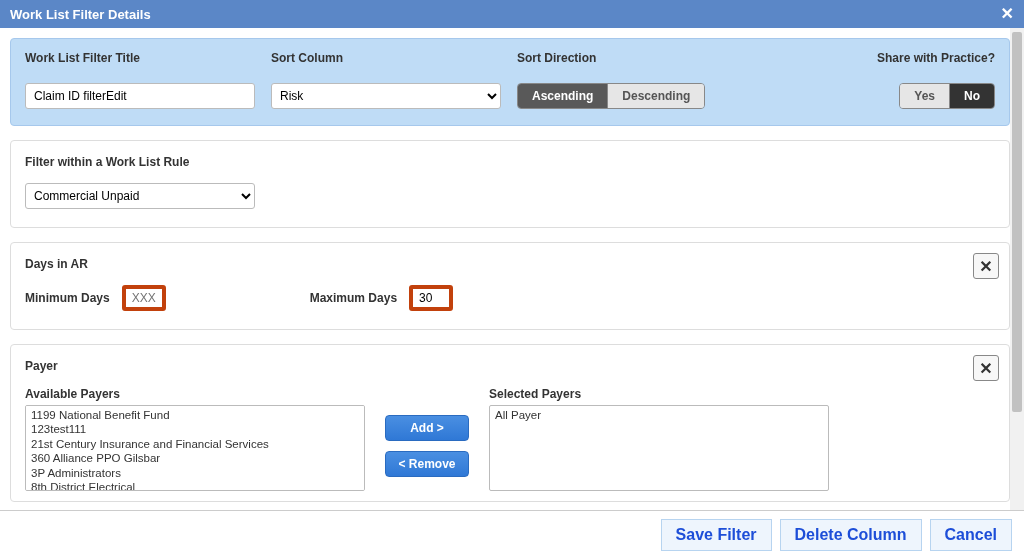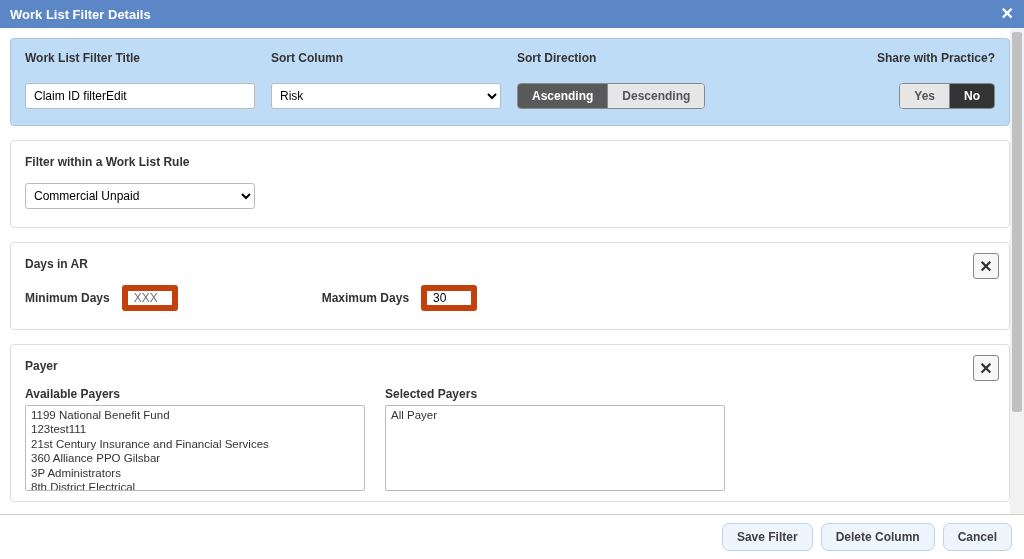--- a/index.html
+++ b/index.html
@@ -20,29 +20,29 @@
   .btn-toggle { border: none; padding: 0 14px; font-size: 12px; font-weight: bold; cursor: pointer; }
   .btn-toggle.active-dark { background: #595959; color: #fff; }
   .btn-toggle.inactive-light { background: #e6e6e6; color: #555; }
   .btn-toggle:not(:last-child) { border-right: 1px solid #888; }
   .btn-toggle.active-dark2 { background: #333; color: #fff; }
   .spacer-flex { flex: 1; }
   .section { margin-top: 14px; border: 1px solid #ddd; border-radius: 4px; background: #fff; padding: 14px 14px 18px; position: relative; }
   .section-title { font-weight: bold; font-size: 12px; color: #333; margin-bottom: 14px; }
   .section .close-btn { position: absolute; top: 10px; right: 10px; width: 26px; height: 26px; border: 1px solid #888; border-radius: 3px; background: #f7f7f7; display: flex; align-items: center; justify-content: center; cursor: pointer; font-size: 16px; font-weight: bold; }
   .row-inline { display: flex; align-items: center; gap: 12px; }
-  .small-input { width: 56px; height: 26px; padding: 2px 6px; border: 6px solid #c2410c; border-radius: 3px; font-size: 12px; }
+  .small-input { width: 44px; height: 26px; padding: 2px 6px; border: 4px solid #c2410c; border-radius: 3px; font-size: 12px; }
   .payer-cols { display: flex; gap: 20px; align-items: flex-start; }
   .list-label { font-weight: bold; font-size: 12px; margin-bottom: 4px; }
   .listbox { border: 1px solid #bbb; border-radius: 2px; height: 86px; width: 340px; overflow-y: scroll; font-size: 11.5px; padding: 2px 4px; line-height: 1.25; background: #fff; }
   .listbox .item { padding: 0 1px; white-space: nowrap; overflow: hidden; text-overflow: ellipsis; }
   .transfer-btns { display: flex; flex-direction: column; gap: 10px; padding-top: 28px; }
   .btn-blue { background: linear-gradient(#4a8fe2, #2f78d6); color: #fff; font-weight: bold; font-size: 12px; border: 1px solid #2a6bc0; border-radius: 4px; height: 26px; width: 84px; cursor: pointer; }
   .footer { border-top: 1px solid #ccc; padding: 8px 12px; display: flex; justify-content: flex-end; gap: 8px; background: #fff; }
-  .btn-footer { background: #eef5fd; border: 1px solid #b7d4f0; color: #404040; font-weight: bold; font-size: 12px; padding: 6px 14px; border-radius: 7px; cursor: pointer; }
+  .btn-footer { background: #eef5fd; border: 1px solid #b7d4f0; color: #1d4ed8; font-weight: bold; font-size: 16px; padding: 6px 14px; border-radius: 0; cursor: pointer; }
   option { font-size: 12px; }
 </style>
 </head>
 <body>
 
 <div class="dialog">
 
   <div class="dialog-header">
     <span>Work List Filter Details</span>
     <span class="close-x">✕</span>
@@ -119,20 +119,24 @@
             <div class="listbox" id="avail-list">
                 <div class="item">1199 National Benefit Fund</div>
                 <div class="item">123test111</div>
                 <div class="item">21st Century Insurance and Financial Services</div>
                 <div class="item">360 Alliance PPO Gilsbar</div>
                 <div class="item">3P Administrators</div>
                 <div class="item">8th District Electrical</div>
               </div>
           </div>
 
+          <div class="transfer-btns">
+            <button class="btn-blue">Add &gt;</button>
+            <button class="btn-blue">&lt; Remove</button>
+          </div>
 
           <div>
             <div class="list-label">Selected Payers</div>
             <div class="listbox" id="sel-list">
                 <div class="item">All Payer</div>
               </div>
           </div>
 
         </div>
       </div>

